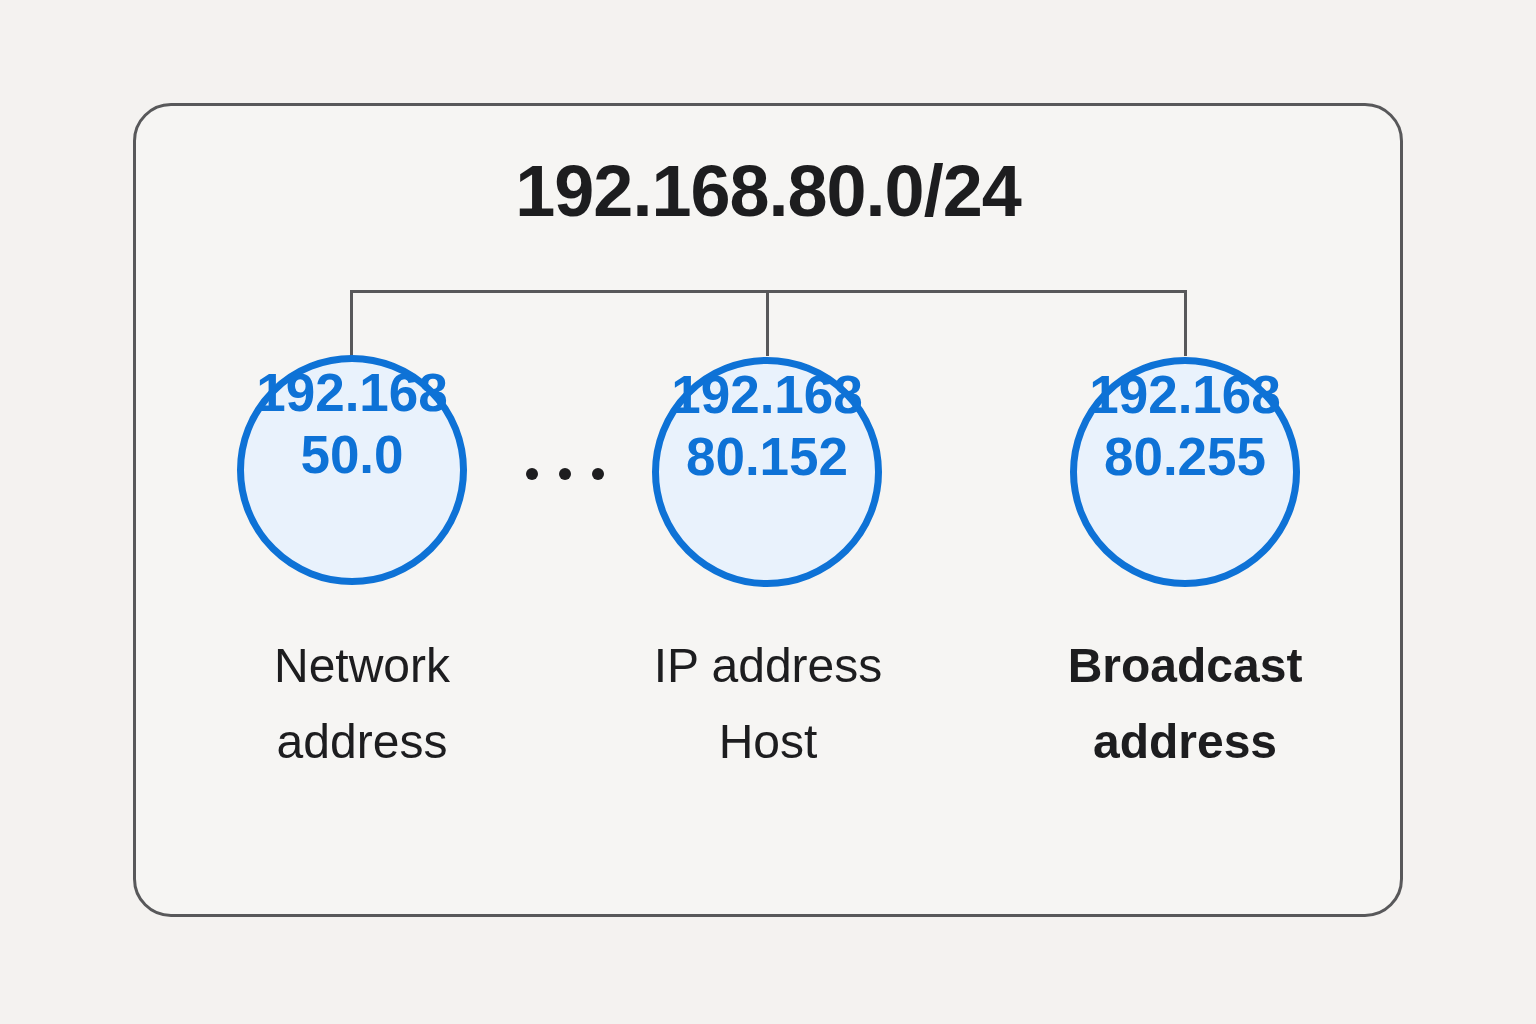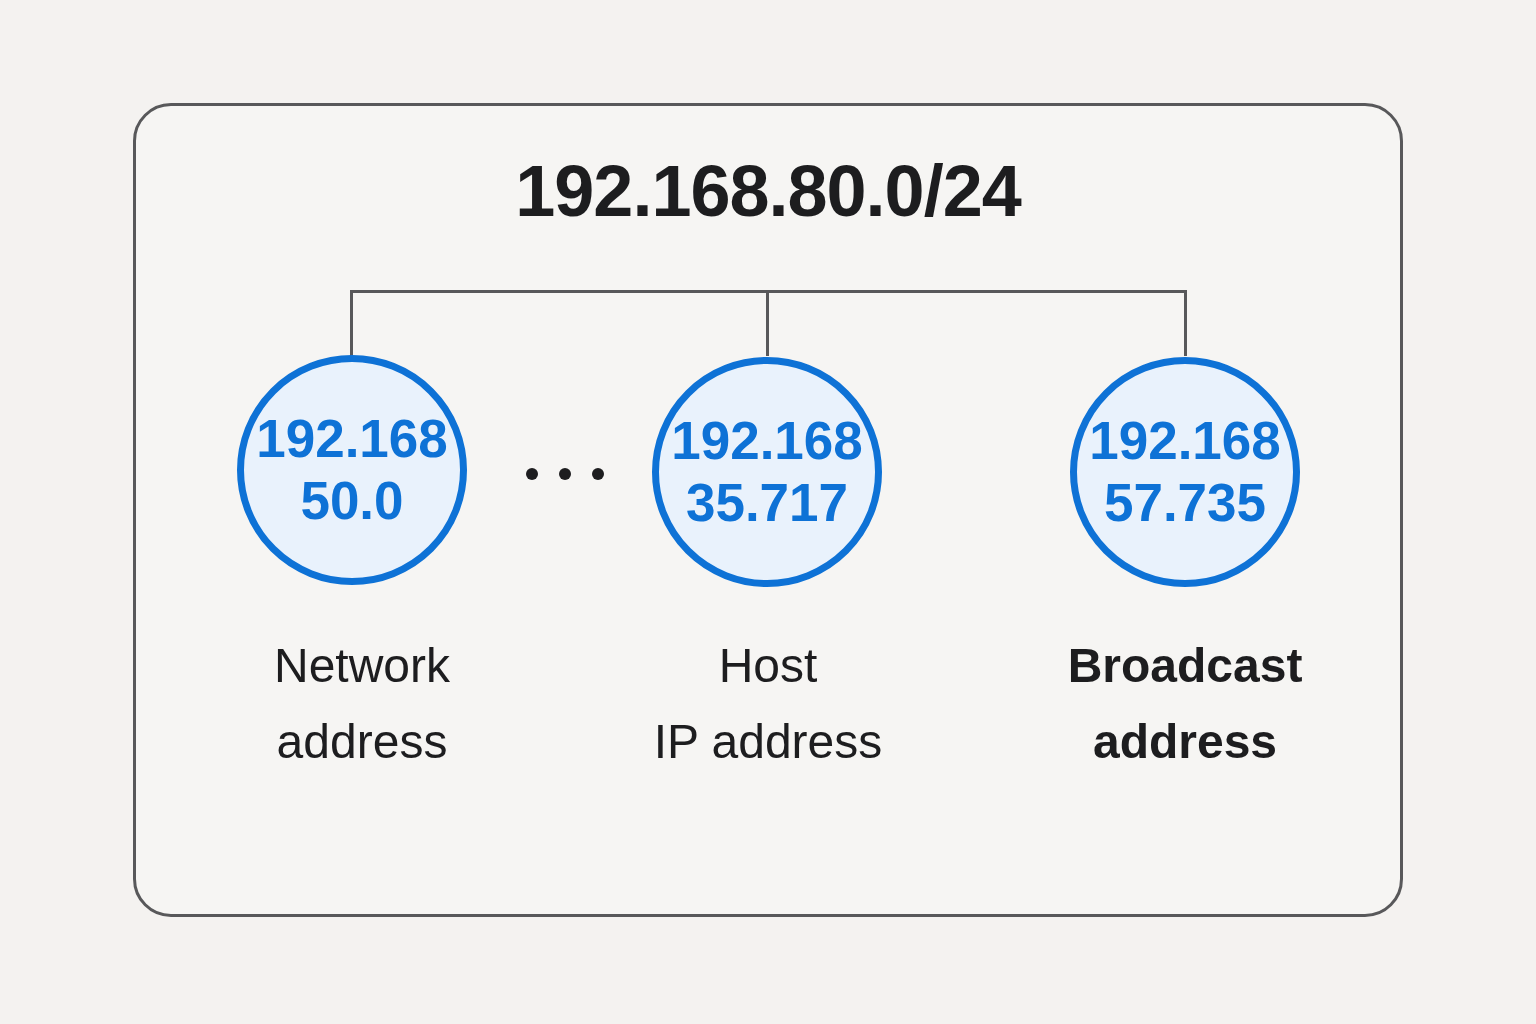--- a/index.html
+++ b/index.html
@@ -57,21 +57,20 @@
 
   .circle {
     position: absolute;
     width: 230px; height: 230px;
     border: 7px solid var(--accent-blue);
     border-radius: 50%;
     background: var(--circle-fill);
     display: flex;
     flex-direction: column;
     align-items: center;
-    justify-content: center;
     color: var(--accent-blue);
     font-size: 53px;
     font-weight: 700;
     line-height: 1.17;
     text-align: center;
   }
   .c1 { left: 237px; top: 355px; }
   .c2 { left: 652px; top: 357px; }
   .c3 { left: 1070px; top: 357px; }
 
@@ -120,36 +119,36 @@
   </div>
 
   <div class="dots">
     <span class="dot"></span>
     <span class="dot"></span>
     <span class="dot"></span>
   </div>
 
   <div class="circle c2">
     <div>192.168</div>
-    <div>35.717</div>
+    <div>80.152</div>
   </div>
 
   <div class="circle c3">
     <div>192.168</div>
-    <div>57.735</div>
+    <div>80.255</div>
   </div>
 
   <div class="label l1">
     <div>Network</div>
     <div>address</div>
   </div>
 
   <div class="label l2">
+    <div>IP address</div>
     <div>Host</div>
-    <div>IP address</div>
   </div>
 
   <div class="label l3">
     <div>Broadcast</div>
     <div>address</div>
   </div>
 
 </div>
 
 </body></html>

